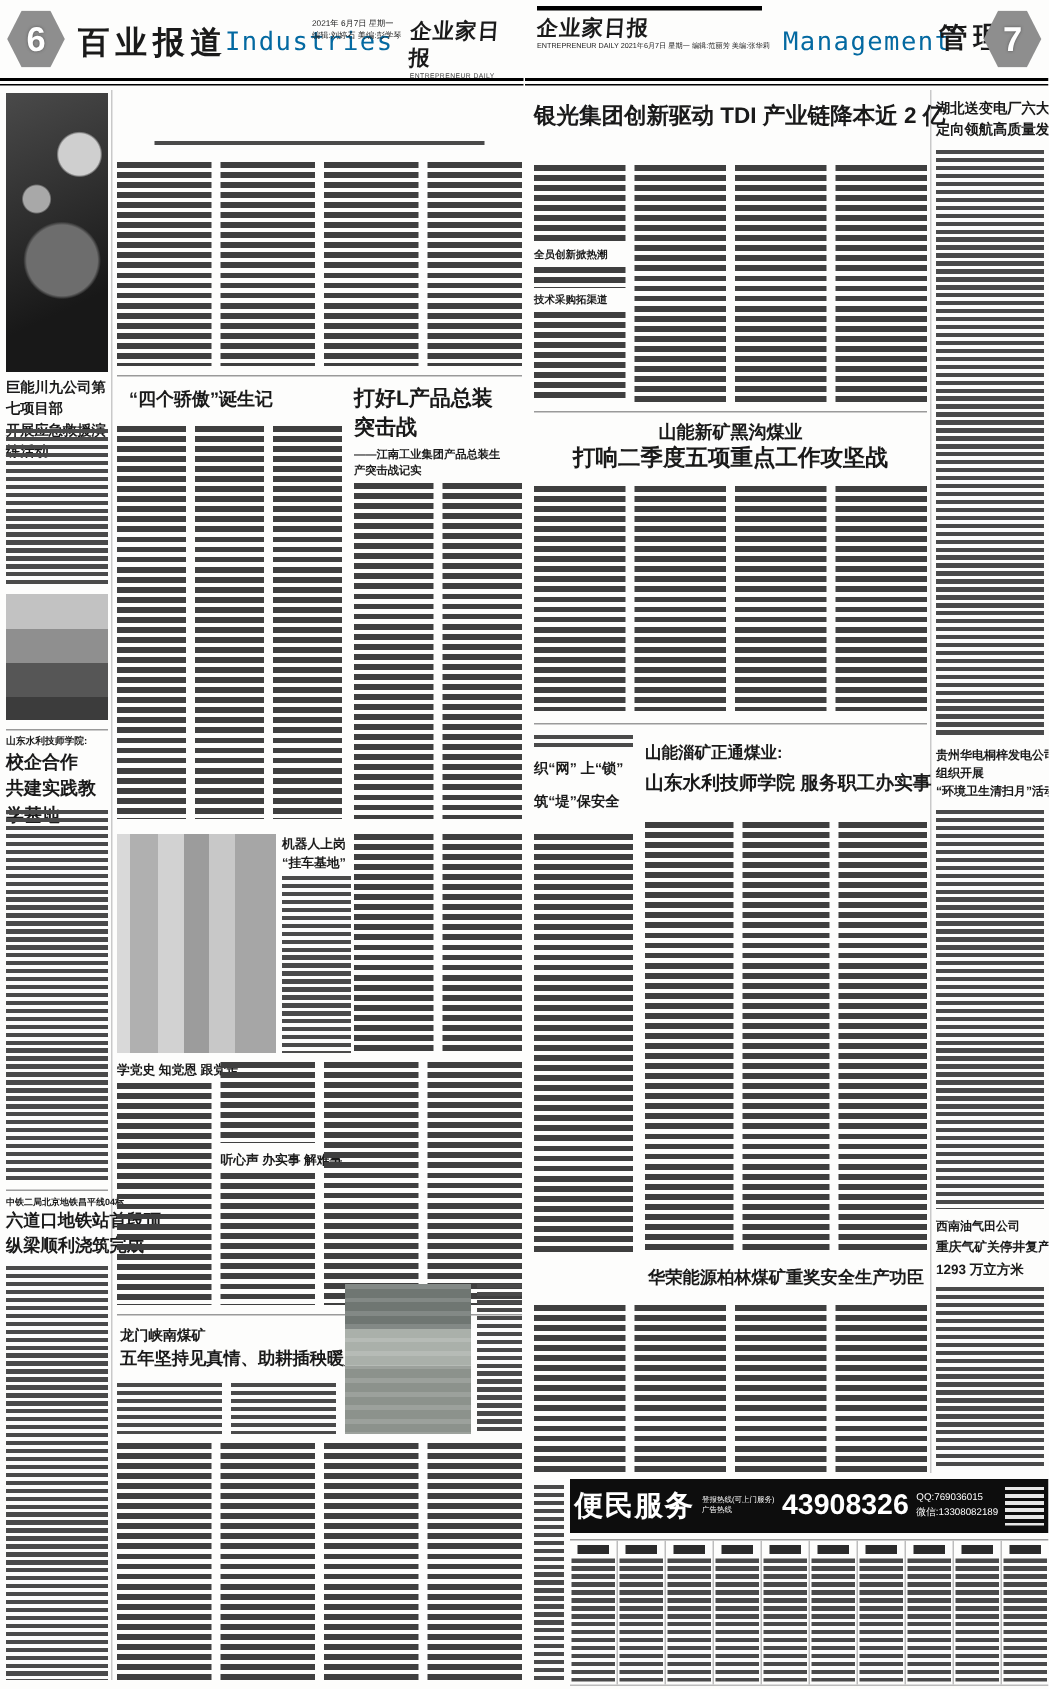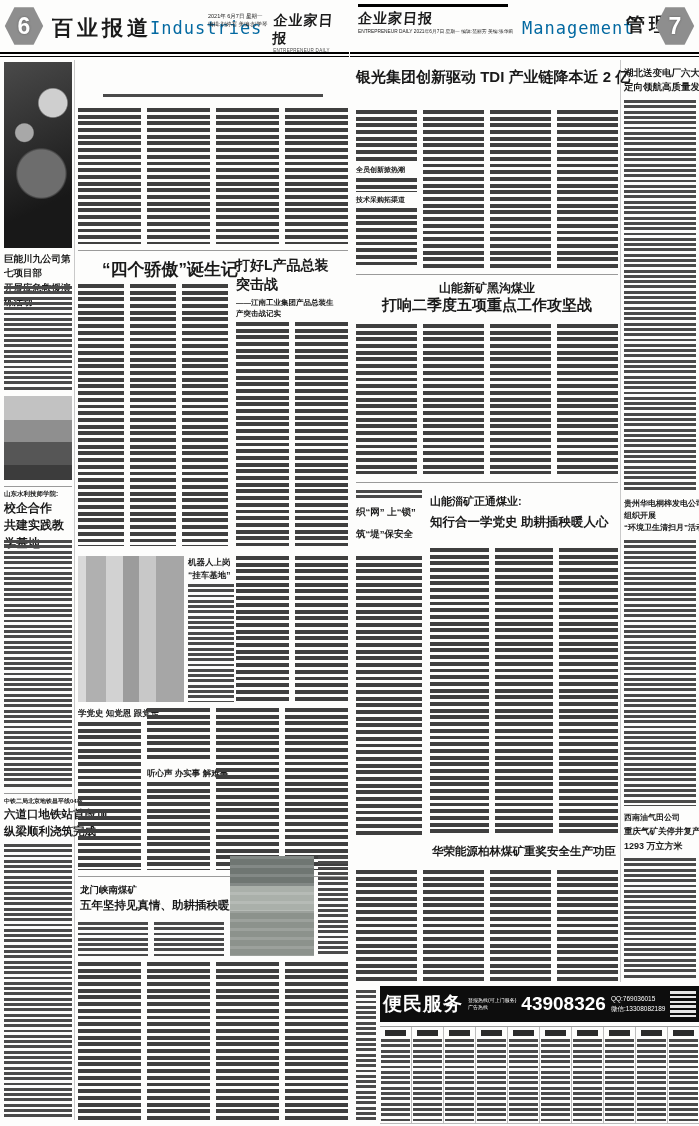--- a/index.html
+++ b/index.html
@@ -94,21 +94,21 @@
 
   <div class="abs tbt" style="left:103px;top:94px;width:220px;height:5px;"></div>
   <div class="abs cols" style="left:78px;top:108px;width:270px;height:136px;">
     <div class="tb"></div>
     <div class="tb"></div>
     <div class="tb"></div>
     <div class="tb"></div>
   </div>
   <div class="abs hline" style="left:78px;top:250px;width:270px;"></div>
 
-  <div class="abs h-serif nw" style="left:86px;top:258px;font-size:17px;margin-left:16px;">“四个骄傲”诞生记</div>
+  <div class="abs h-serif nw" style="left:86px;top:258px;font-size:12px;">“四个骄傲”诞生记</div>
   <div class="abs cols" style="left:78px;top:284px;width:150px;height:262px;">
     <div class="tb"></div>
     <div class="tb"></div>
     <div class="tb"></div>
   </div>
   <div class="abs h-serif" style="left:236px;top:256px;width:112px;font-size:14px;line-height:1.35;">
     <div class="nw">打好L产品总装</div>
     <div>突击战</div>
   </div>
   <div class="abs h-serif" style="left:236px;top:298px;width:112px;font-size:7.5px;line-height:1.4;">
@@ -195,21 +195,21 @@
     <div class="tb"></div>
   </div>
   <div class="abs hline" style="left:6px;top:482px;width:262px;"></div>
 
   <div class="abs tbt" style="left:6px;top:490px;width:66px;height:10px;"></div>
   <div class="abs h-serif nw" style="left:6px;top:506px;font-size:9.5px;">织“网” 上“锁”</div>
   <div class="abs h-serif nw" style="left:6px;top:528px;font-size:9.5px;">筑“堤”保安全</div>
   <div class="abs tb" style="left:6px;top:556px;width:66px;height:280px;"></div>
 
   <div class="abs h-serif nw" style="left:80px;top:494px;font-size:11px;">山能淄矿正通煤业:</div>
-  <div class="abs h-serif nw" style="left:80px;top:514px;font-size:12.5px;">知行合一学党史 助耕插秧暖人心</div>
+  <div class="abs h-serif nw" style="left:80px;top:514px;font-size:12.5px;">山东水利技师学院 服务职工办实事</div>
   <div class="abs cols" style="left:80px;top:548px;width:188px;height:288px;">
     <div class="tb"></div>
     <div class="tb"></div>
     <div class="tb"></div>
   </div>
 
   <div class="abs h-serif nw" style="left:80px;top:844px;width:188px;font-size:11.5px;text-align:center;">华荣能源柏林煤矿重奖安全生产功臣</div>
   <div class="abs cols" style="left:6px;top:870px;width:262px;height:112px;">
     <div class="tb"></div>
     <div class="tb"></div>

